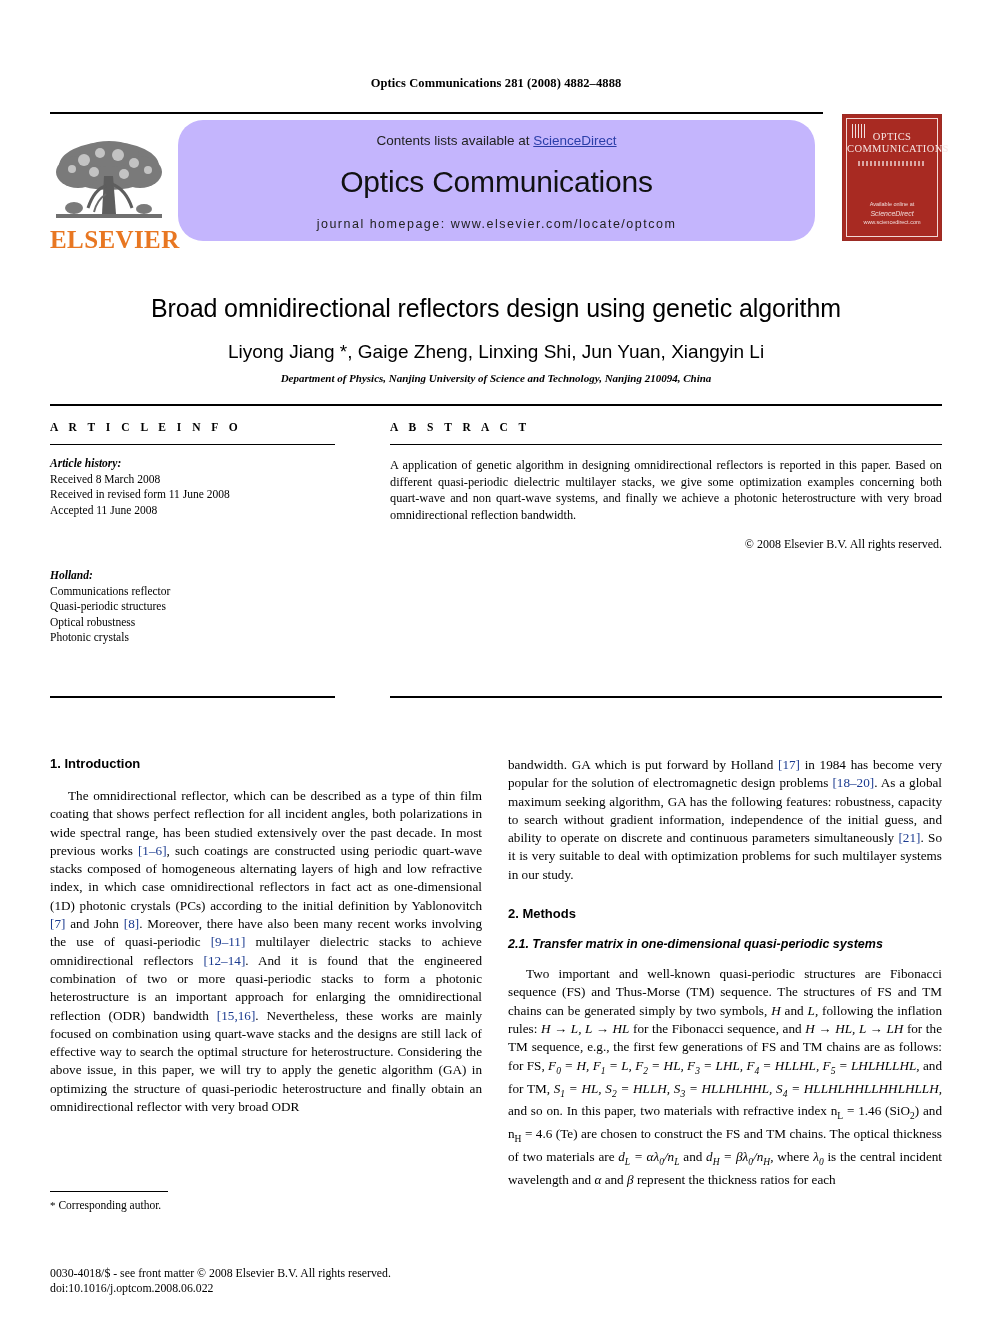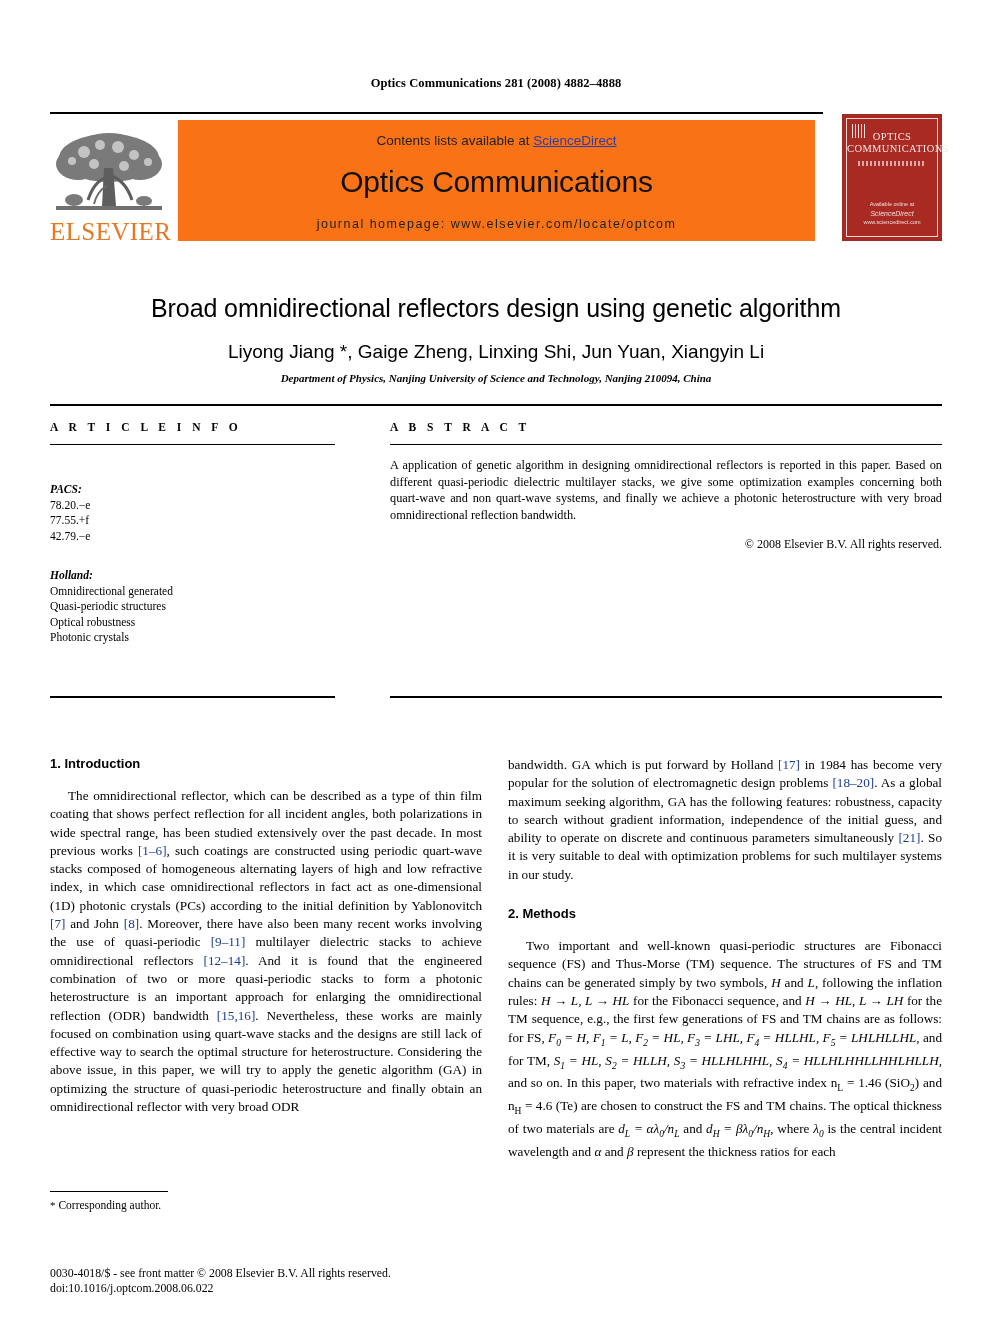--- a/index.html
+++ b/index.html
@@ -45,23 +45,24 @@
     position: absolute;
     top: 0;
     left: 0;
     width: 773px;
     height: 2px;
     background: #000;
   }
   .elsevier-logo {
     position: absolute;
     left: 0;
-    top: 16px;
+    top: 24px;
     width: 118px;
     height: 118px;
+    font-weight: bold;
   }
   .elsevier-tree {
     position: absolute;
     left: 4px;
     top: 2px;
     width: 110px;
     height: 88px;
   }
   .elsevier-word {
     position: absolute;
@@ -74,21 +75,22 @@
     letter-spacing: 0.4px;
     color: #e87722;
     line-height: 1;
   }
   .masthead-center {
     position: absolute;
     left: 128px;
     top: 8px;
     width: 637px;
     height: 121px;
-    background: #f97316;
+    background: #c4b5fd;
+    border-radius: 25px;
   }
   .contents-line {
     position: absolute;
     top: 13px;
     left: 0;
     width: 100%;
     text-align: center;
     font-family: "Liberation Sans", sans-serif;
     font-size: 13.5px;
     color: #222;
@@ -437,35 +439,35 @@
     <div class="authors">Liyong Jiang *, Gaige Zheng, Linxing Shi, Jun Yuan, Xiangyin Li</div>
     <div class="affiliation">Department of Physics, Nanjing University of Science and Technology, Nanjing 210094, China</div>
   </div>
 
   <div class="rule-under-title"></div>
 
   <div class="info-col">
     <div class="col-head">A R T I C L E   I N F O</div>
     <div class="thin-rule"></div>
 
+    <div class="info-group">
+      <div class="lbl">Article history:</div>
+      <div>Received 8 March 2008</div>
+      <div>Received in revised form 11 June 2008</div>
+      <div>Accepted 11 June 2008</div>
+    </div>
 
     <div class="info-gap"></div>
 
-    <div class="info-group">
-      <div class="pacs-lbl">PACS:</div>
-      <div>78.20.−e</div>
-      <div>77.55.+f</div>
-      <div>42.79.−e</div>
-    </div>
 
     <div class="info-gap-sm"></div>
 
     <div class="info-group">
       <div class="lbl">Holland:</div>
-      <div>Omnidirectional generated</div>
+      <div>Communications reflector</div>
       <div>Quasi-periodic structures</div>
       <div>Optical robustness</div>
       <div>Photonic crystals</div>
     </div>
   </div>
 
   <div class="abstract-col">
     <div class="col-head">A B S T R A C T</div>
     <div class="thin-rule"></div>
     <div class="abstract-body">A application of genetic algorithm in designing omnidirectional reflectors is reported in this paper. Based on different quasi-periodic dielectric multilayer stacks, we give some optimization examples concerning both quart-wave and non quart-wave systems, and finally we achieve a photonic heterostructure with very broad omnidirectional reflection bandwidth.</div>
@@ -477,20 +479,21 @@
 
   <div class="body-left">
     <h2 class="sec-head">1. Introduction</h2>
     <p class="para"><span>The omnidirectional reflector, which can be described as a type of thin film coating that shows perfect reflection for all incident angles, both polarizations in wide spectral range, has been studied extensively over the past decade. In most previous works </span><span class="ref">[1–6]</span><span>, such coatings are constructed using periodic quart-wave stacks composed of homogeneous alternating layers of high and low refractive index, in which case omnidirectional reflectors in fact act as one-dimensional (1D) photonic crystals (PCs) according to the initial definition by Yablonovitch </span><span class="ref">[7]</span><span> and John </span><span class="ref">[8]</span><span>. Moreover, there have also been many recent works involving the use of quasi-periodic </span><span class="ref">[9–11]</span><span> multilayer dielectric stacks to achieve omnidirectional reflectors </span><span class="ref">[12–14]</span><span>. And it is found that the engineered combination of two or more quasi-periodic stacks to form a photonic heterostructure is an important approach for enlarging the omnidirectional reflection (ODR) bandwidth </span><span class="ref">[15,16]</span><span>. Nevertheless, these works are mainly focused on combination using quart-wave stacks and the designs are still lack of effective way to search the optimal structure for heterostructure. Considering the above issue, in this paper, we will try to apply the genetic algorithm (GA) in optimizing the structure of quasi-periodic heterostructure and finally obtain an omnidirectional reflector with very broad ODR</span></p>
   </div>
 
   <div class="body-right">
     <p class="para cont"><span>bandwidth. GA which is put forward by Holland </span><span class="ref">[17]</span><span> in 1984 has become very popular for the solution of electromagnetic design problems </span><span class="ref">[18–20]</span><span>. As a global maximum seeking algorithm, GA has the following features: robustness, capacity to search without gradient information, independence of the initial guess, and ability to operate on discrete and continuous parameters simultaneously </span><span class="ref">[21]</span><span>. So it is very suitable to deal with optimization problems for such multilayer systems in our study.</span></p>
 
     <h2 class="sec-head spaced">2. Methods</h2>
+    <h3 class="subsec-head">2.1. Transfer matrix in one-dimensional quasi-periodic systems</h3>
 
     <p class="para"><span>Two important and well-known quasi-periodic structures are Fibonacci sequence (FS) and Thus-Morse (TM) sequence. The structures of FS and TM chains can be generated simply by two symbols, </span><em class="v">H</em><span> and </span><em class="v">L</em><span>, following the inflation rules: </span><em class="v">H → L, L → HL</em><span> for the Fibonacci sequence, and </span><em class="v">H → HL, L → LH</em><span> for the TM sequence, e.g., the first few generations of FS and TM chains are as follows: for FS, </span><em class="v">F<sub>0</sub> = H, F<sub>1</sub> = L, F<sub>2</sub> = HL, F<sub>3</sub> = LHL, F<sub>4</sub> = HLLHL, F<sub>5</sub> = LHLHLLHL,</em><span> and for TM, </span><em class="v">S<sub>1</sub> = HL, S<sub>2</sub> = HLLH, S<sub>3</sub> = HLLHLHHL, S<sub>4</sub> = HLLHLHHLLHHLHLLH,</em><span> and so on. In this paper, two materials with refractive index </span><span>n<sub>L</sub> = 1.46 (SiO<sub>2</sub>)</span><span> and </span><span>n<sub>H</sub> = 4.6 (Te)</span><span> are chosen to construct the FS and TM chains. The optical thickness of two materials are </span><em class="v">d<sub>L</sub> = αλ<sub>0</sub>/n<sub>L</sub></em><span> and </span><em class="v">d<sub>H</sub> = βλ<sub>0</sub>/n<sub>H</sub></em><span>, where </span><em class="v">λ<sub>0</sub></em><span> is the central incident wavelength and </span><em class="v">α</em><span> and </span><em class="v">β</em><span> represent the thickness ratios for each</span></p>
   </div>
 
   <div class="footnote-rule"></div>
   <div class="footnote">
     <div>
       <span class="star">*</span>
       <span>Corresponding author.</span>
     </div>

